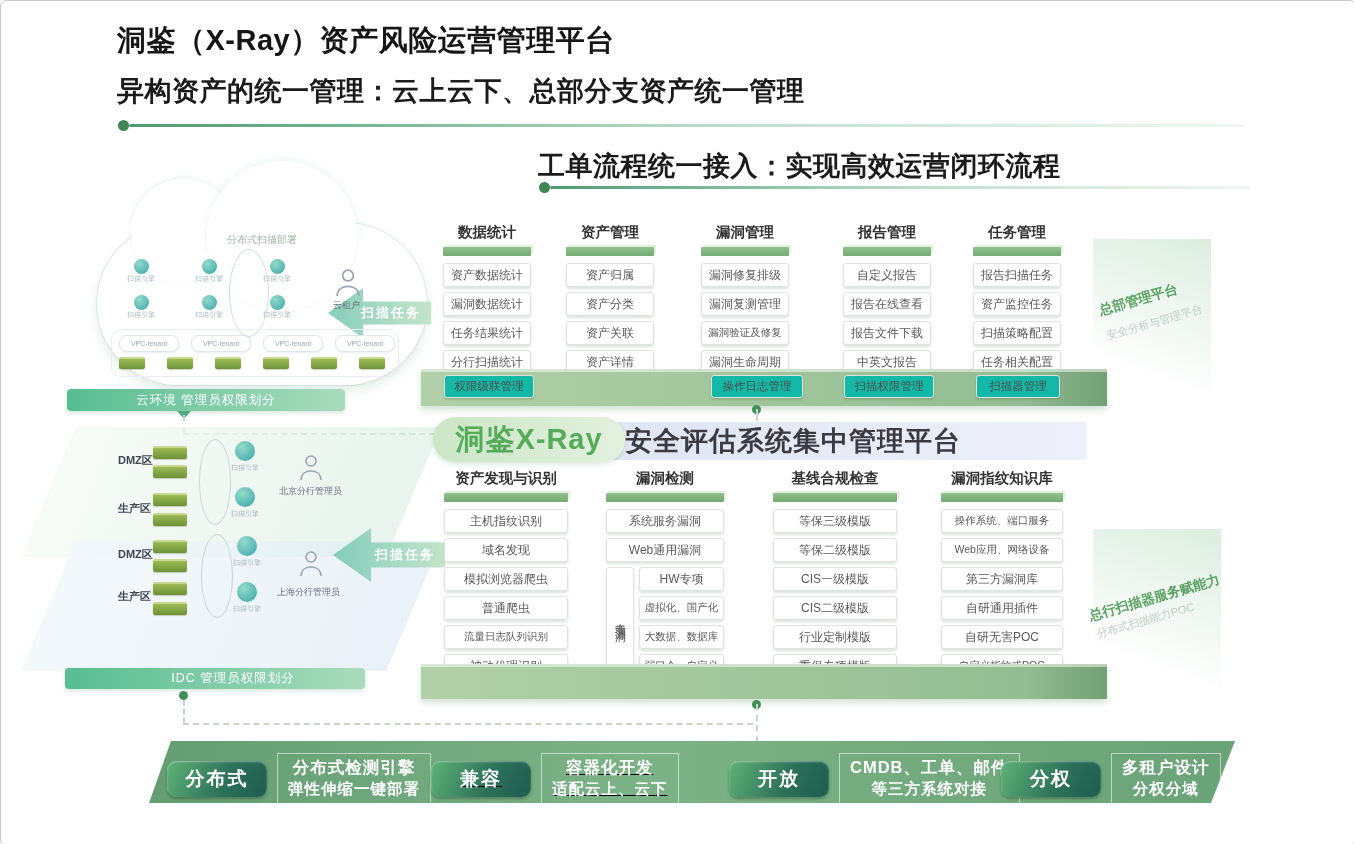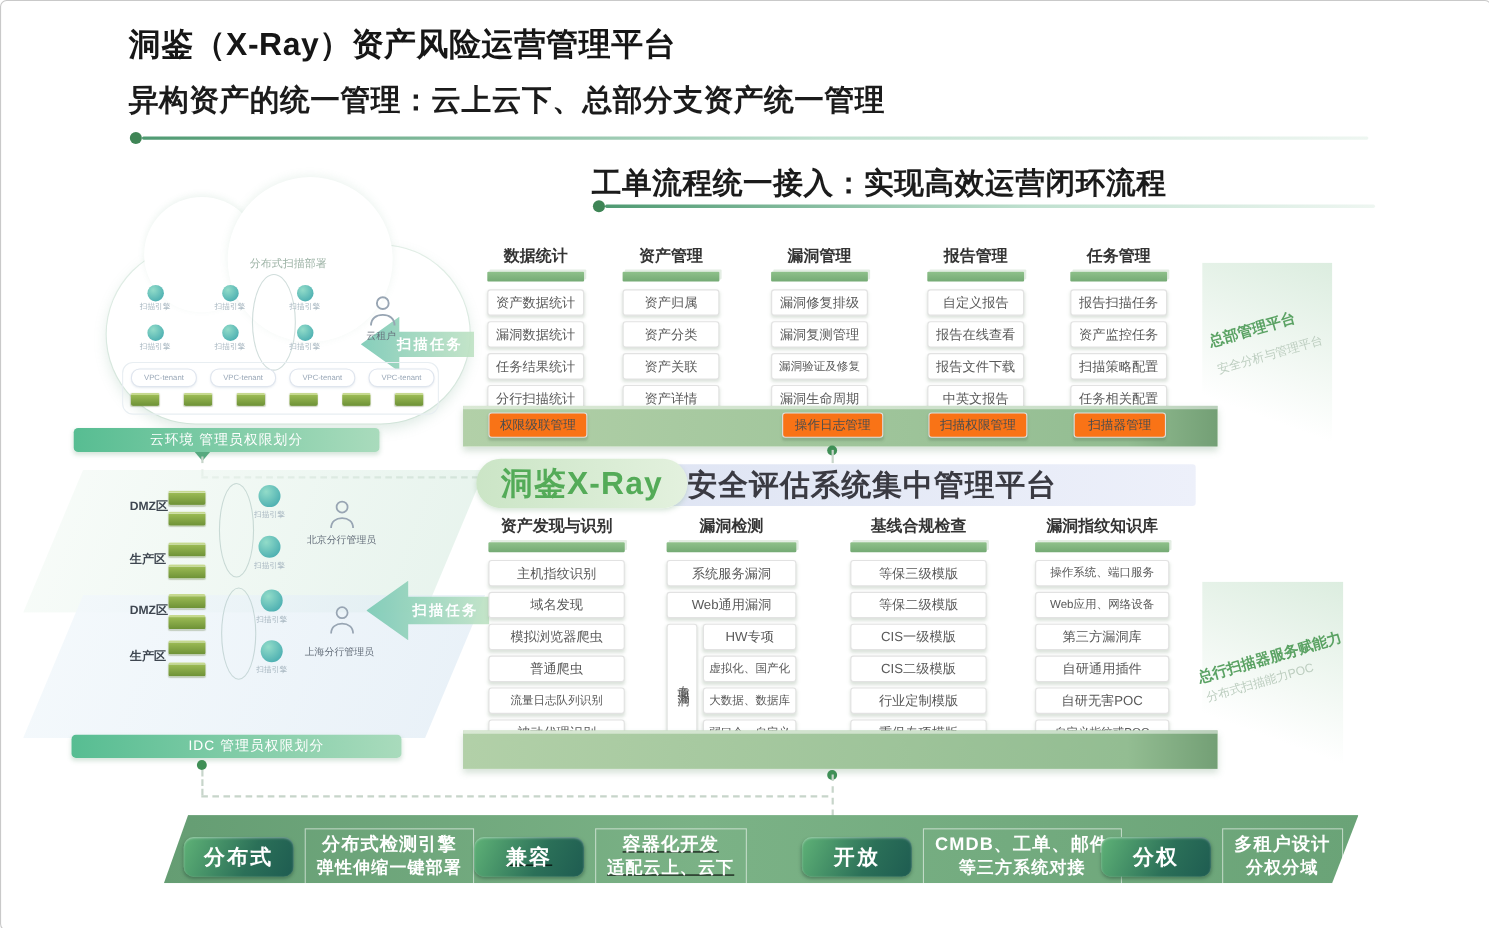--- a/index.html
+++ b/index.html
@@ -42,21 +42,21 @@
   
   .tcol{position:absolute;width:88px;}
   .bcol{position:absolute;}
   .col-title{font-size:14.5px;font-weight:bold;color:#333;text-align:center;margin-bottom:5px;white-space:nowrap;}
   .col-strip{height:9px;background:linear-gradient(180deg,#8fc18b,#74aa74);border-radius:1px;margin-bottom:7px;box-shadow:2px -2px 0 rgba(200,220,200,.5);}
   .cbox{height:22px;margin-bottom:5px;background:#fff;border:1px solid #e2e2e2;border-radius:3px;display:flex;align-items:center;justify-content:center;font-size:12px;color:#595959;box-shadow:0 2px 3px rgba(130,155,130,.28);white-space:nowrap;}
   .cbox.small{font-size:10.5px;}
   .col3d::before{content:"";position:absolute;left:10px;right:-16px;top:14px;bottom:-14px;background:linear-gradient(115deg,#f3f8f2,#e3ede2);transform:skew(-13deg,-5deg);z-index:-1;border-radius:3px;}
 
   .platform{background:linear-gradient(90deg,#b2d0a8,#93bd92 88%,#739f75);border-top:3px solid rgba(255,255,255,.5);box-shadow:0 4px 6px rgba(120,160,125,.3);}
-  .pill{position:absolute;height:21px;background:#f97316;border:1px solid #e0e0e0;border-radius:3px;display:flex;align-items:center;justify-content:center;font-size:11.5px;color:#4d4d4d;box-shadow:0 2px 2px rgba(80,110,80,.25);white-space:nowrap;font-family:Liberation Mono, monospace;}
+  .pill{position:absolute;height:21px;background:#14b8a6;border:1px solid #e0e0e0;border-radius:3px;display:flex;align-items:center;justify-content:center;font-size:11.5px;color:#4d4d4d;box-shadow:0 2px 2px rgba(80,110,80,.25);white-space:nowrap;font-family:Liberation Mono, monospace;}
 
   .vlabel{writing-mode:vertical-rl;letter-spacing:3px;font-size:11px;color:#555;background:#fff;border:1px solid #e2e2e2;border-radius:3px;display:flex;align-items:center;justify-content:center;box-shadow:0 2px 3px rgba(130,155,130,.28);}
 
   
   .banner-bar{background:linear-gradient(90deg,#dee4f3,#edf0fa);border-radius:3px;display:flex;align-items:center;}
   .banner-bar span{font-size:27px;font-weight:bold;color:#3a3a42;letter-spacing:1px;}
   .banner-pill{background:linear-gradient(90deg,#cbe5c6,#e3f1de);border-radius:23px;display:flex;align-items:center;justify-content:center;box-shadow:0 2px 5px rgba(120,170,130,.3);}
   .banner-pill span{font-size:29px;font-weight:bold;color:#54ab58;letter-spacing:1px;}
 
   

